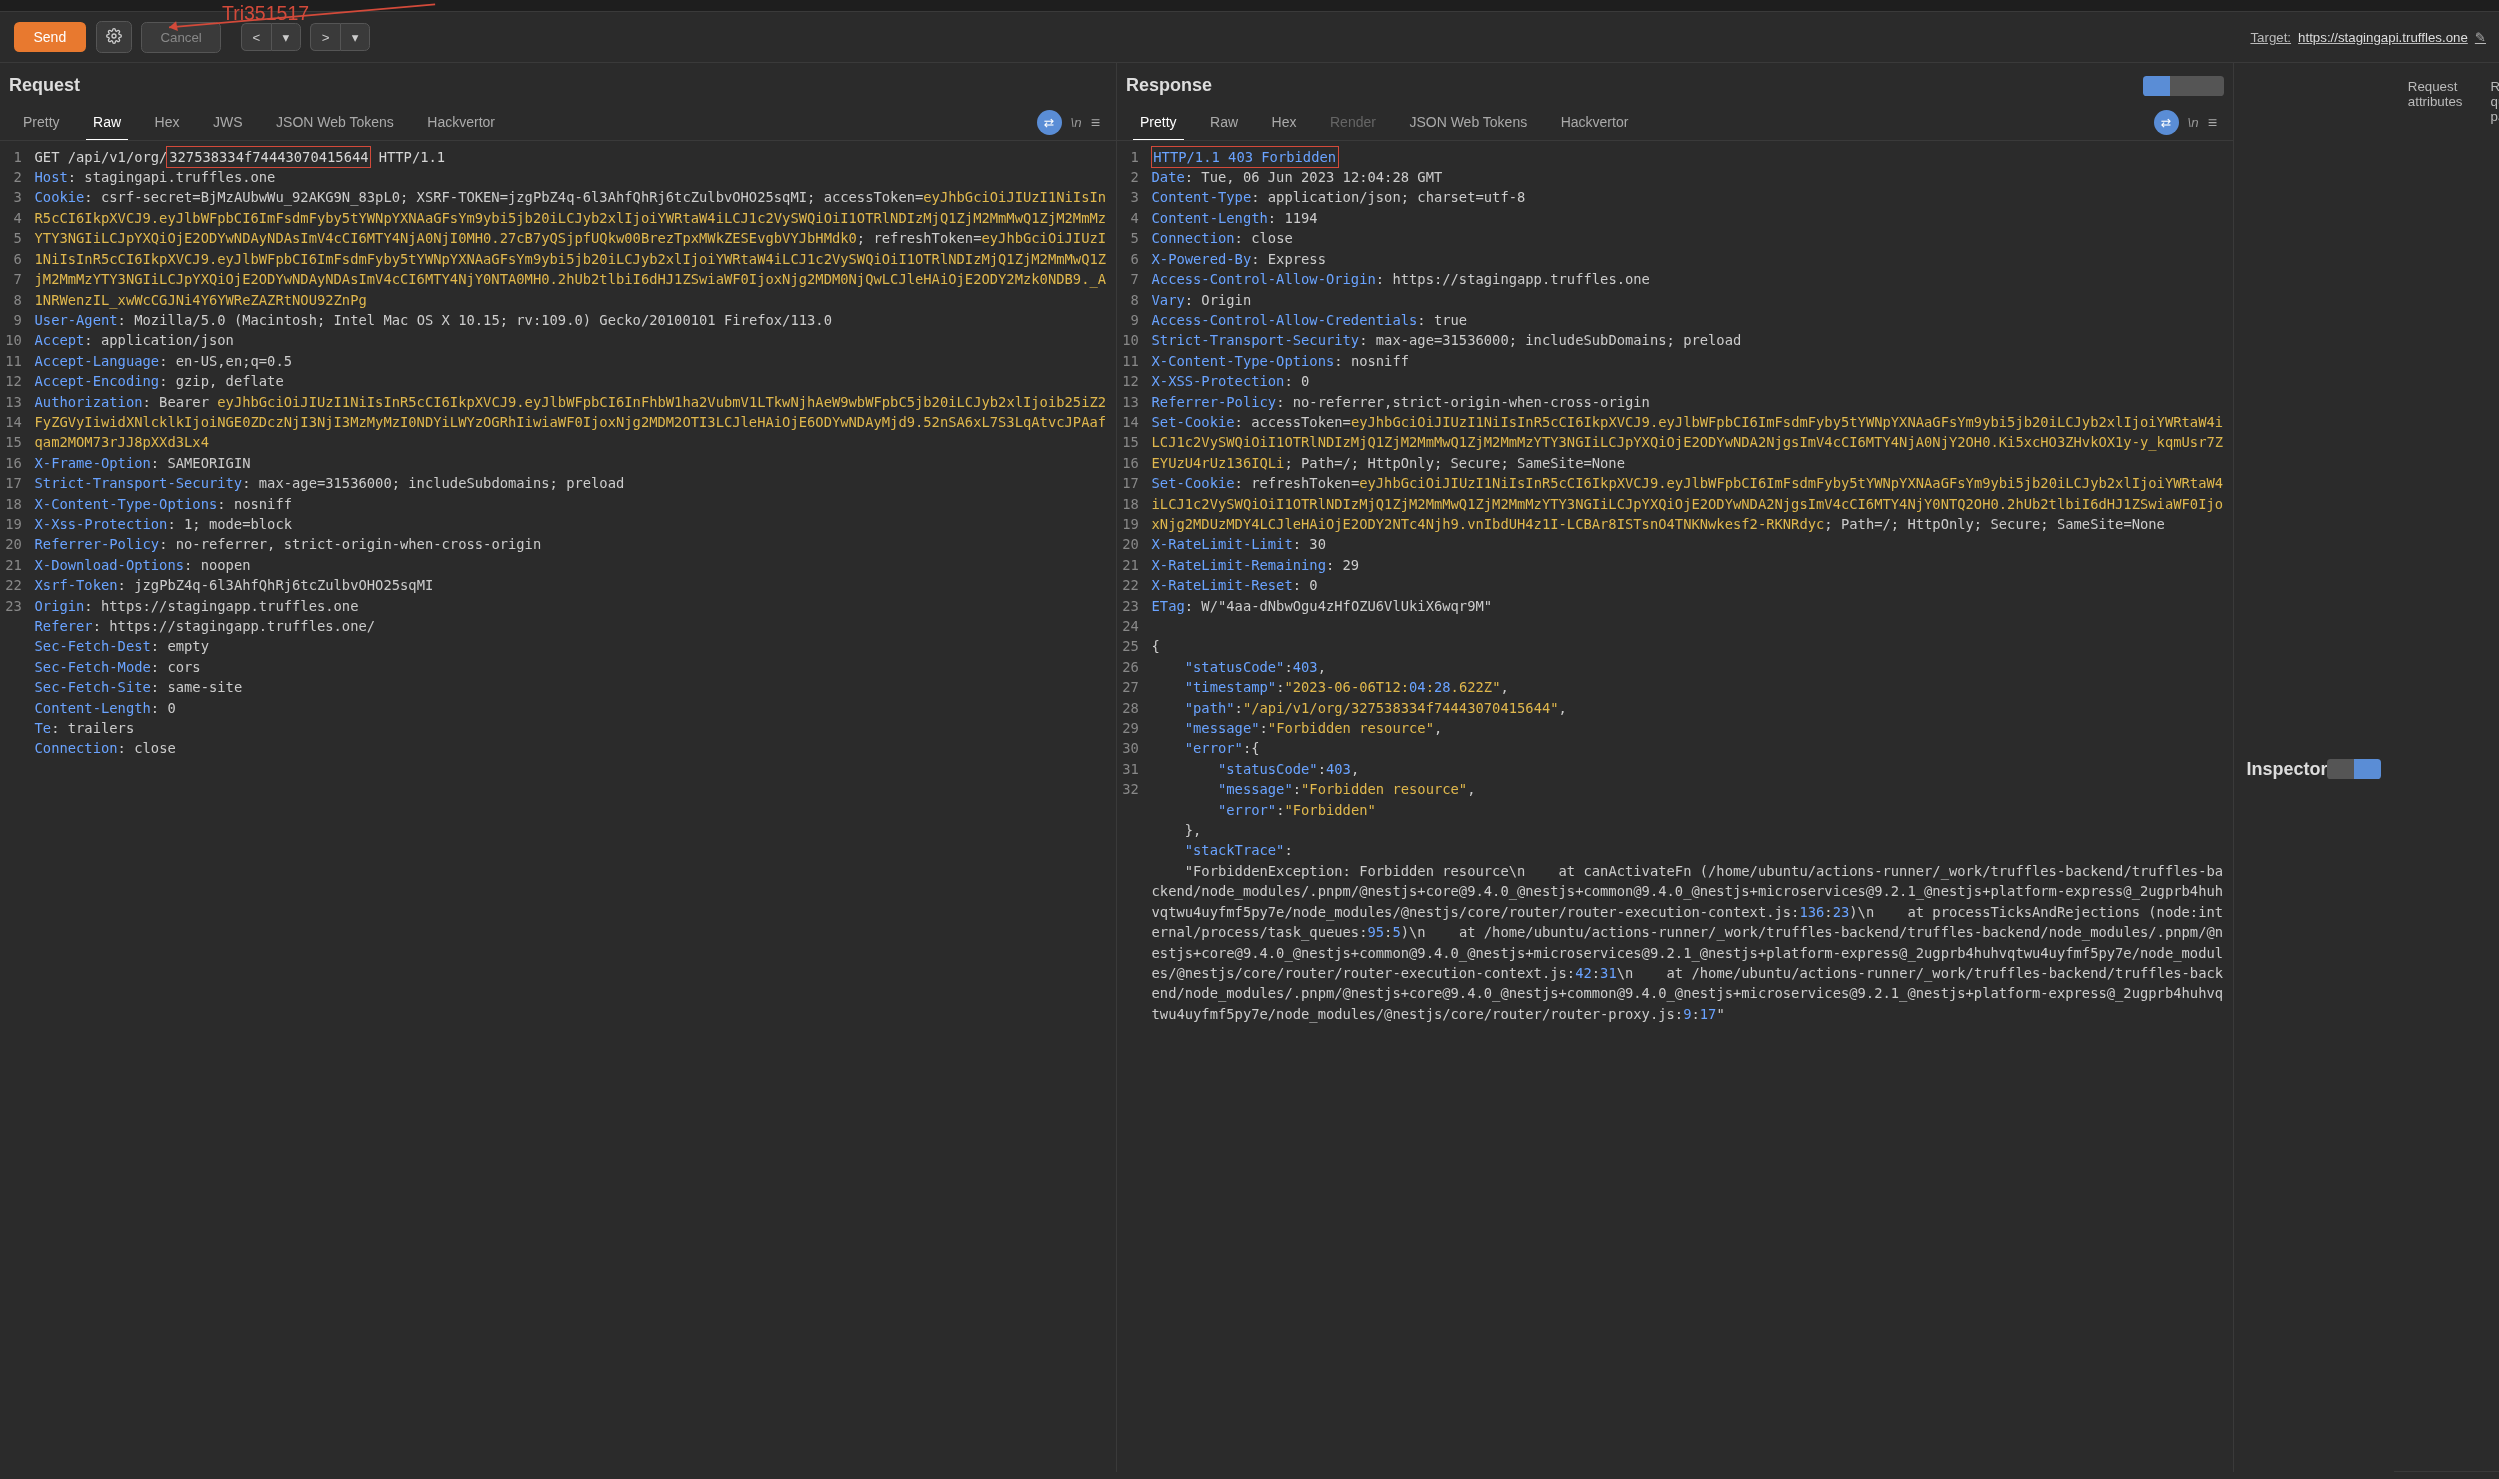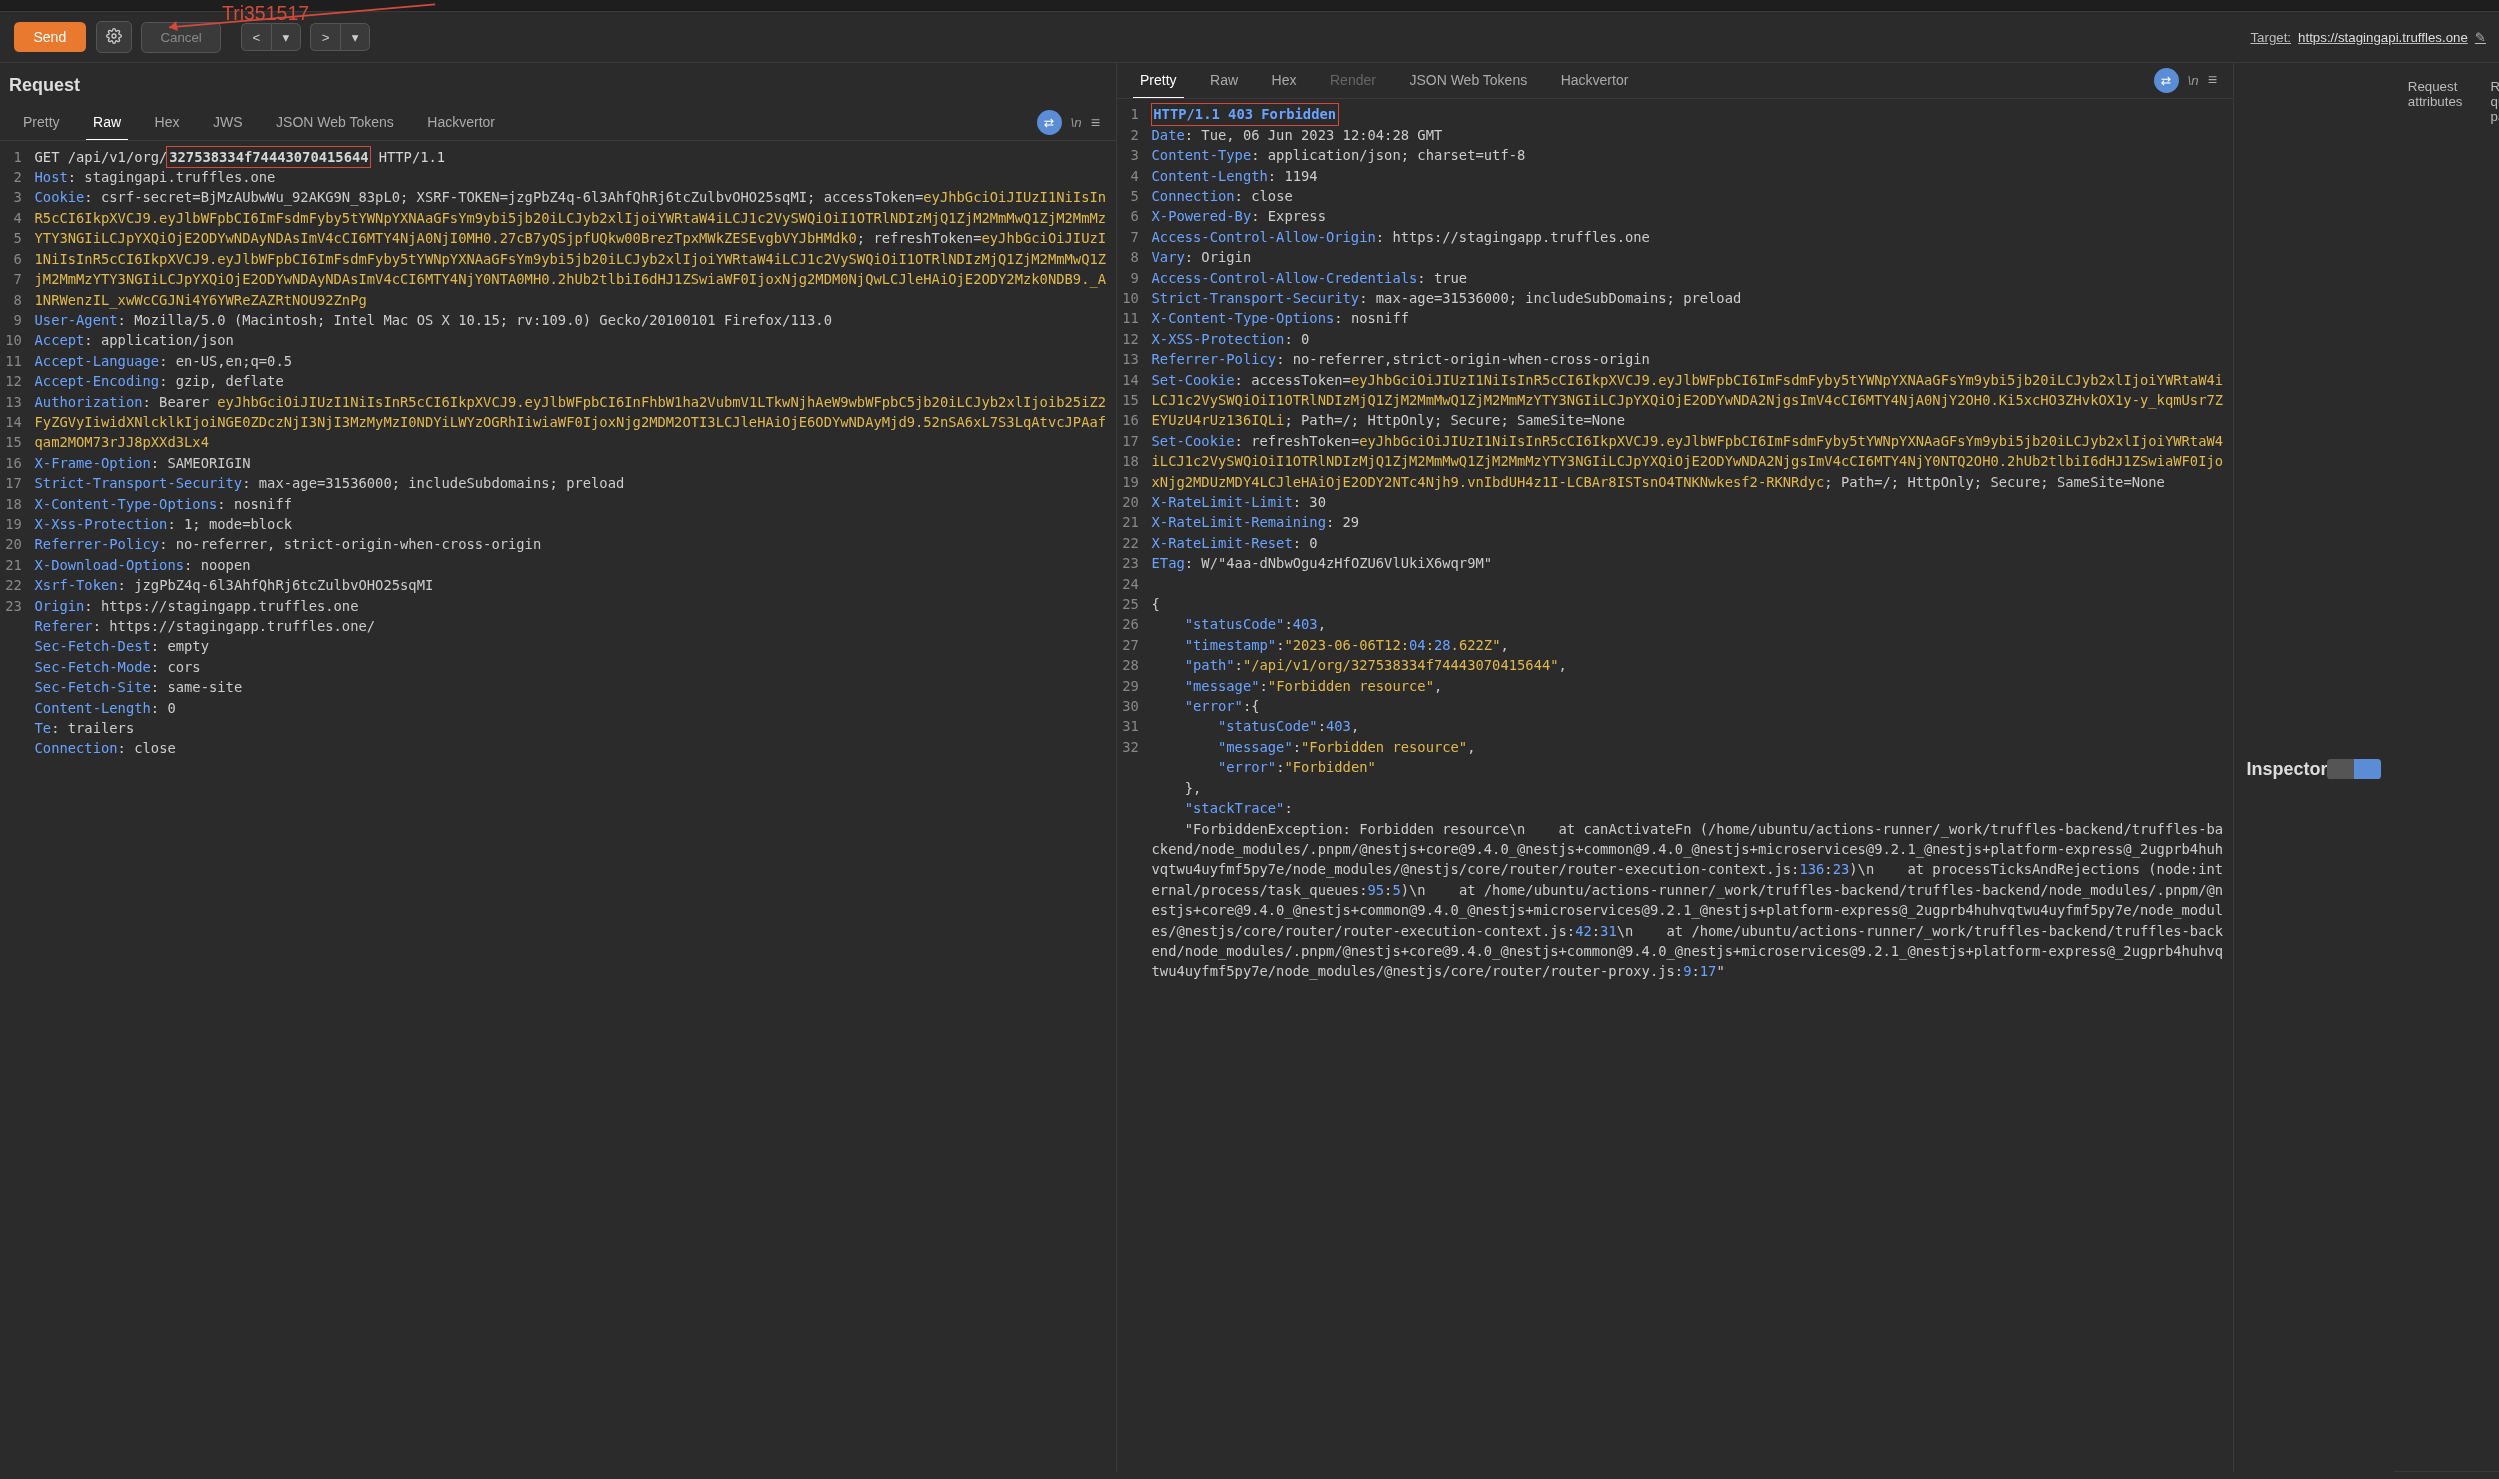--- a/index.html
+++ b/index.html
@@ -163,21 +163,20 @@
   display: flex;
   align-items: flex-start;
   gap: 5.3px;
   pointer-events: none;
 }
 .overlay-label { font-family: -apple-system, sans-serif; font-size: 19.5px; }
 .red-box {
   outline: 1.8px solid #d34a3a;
   display: inline-block;
   padding: 0 1.8px;
-  font-weight: bold;
 }
 .inspector {
   width: 266px;
   background: #2b2b2b;
   display: flex;
   flex-direction: row;
 }
 .inspector-head {
   display: flex;
   align-items: center;
@@ -298,20 +297,30 @@
 <span class="c-key">Sec-Fetch-Mode</span>: cors
 <span class="c-key">Sec-Fetch-Site</span>: same-site
 <span class="c-key">Content-Length</span>: 0
 <span class="c-key">Te</span>: trailers
 <span class="c-key">Connection</span>: close
 </div>
     </div>
   </div>
 
   <div class="panel">
+    <div class="panel-header">
+      <span class="panel-title">Response</span>
+      <div class="panel-header-right">
+        <div class="view-btn-row">
+          <button class="view-btn active"></button>
+          <button class="view-btn"></button>
+          <button class="view-btn"></button>
+        </div>
+      </div>
+    </div>
     <div class="tabs">
       <div class="tab active">Pretty</div>
       <div class="tab">Raw</div>
       <div class="tab">Hex</div>
       <div class="tab disabled">Render</div>
       <div class="tab">JSON Web Tokens</div>
       <div class="tab">Hackvertor</div>
       <div class="tab-right">
         <span class="circle-btn">
           <span>⇄</span>

